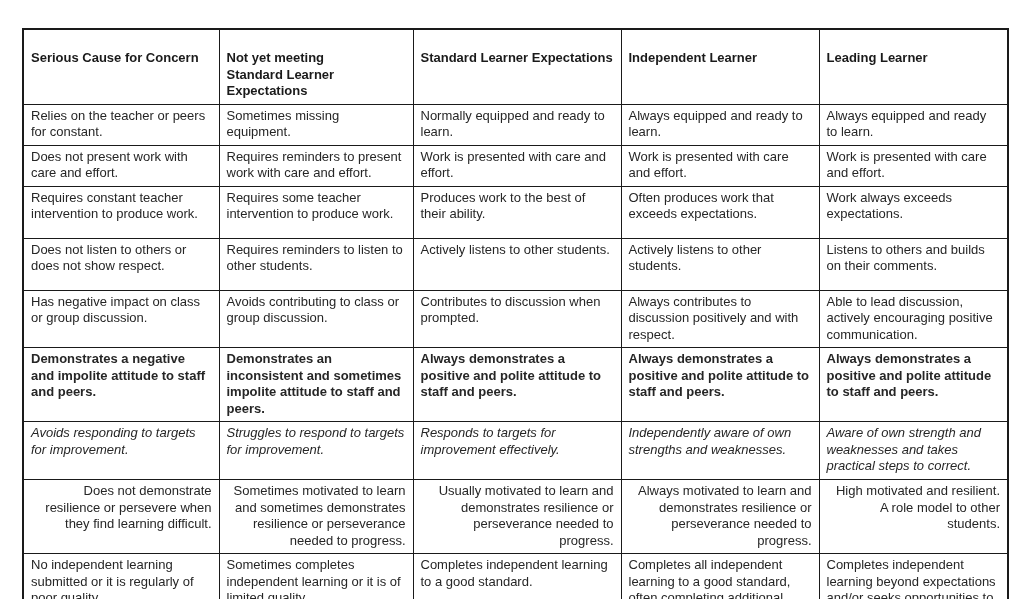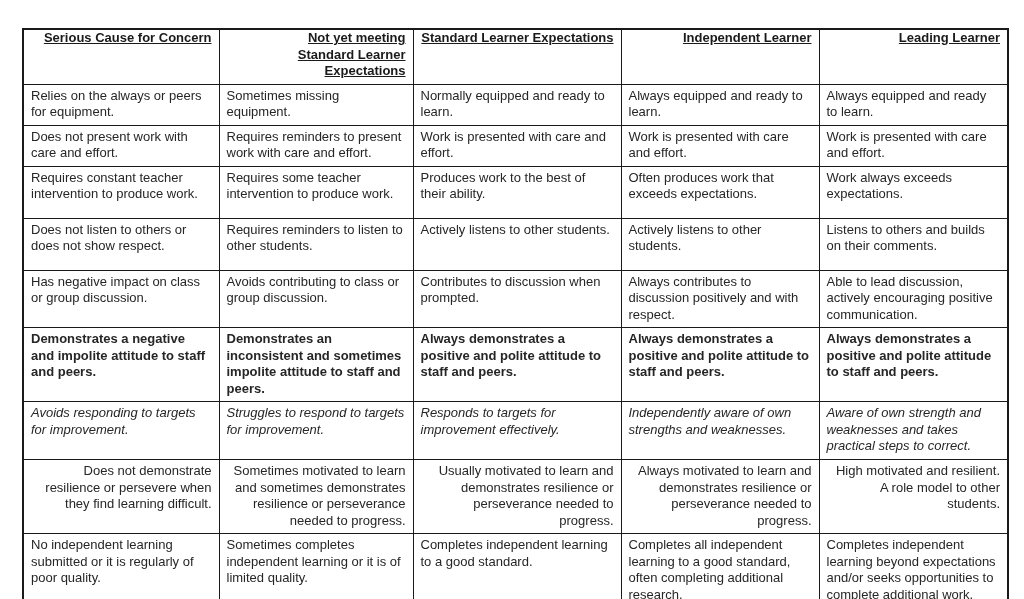--- a/index.html
+++ b/index.html
@@ -24,26 +24,25 @@
     border: 1px solid #1a1a1a;
     vertical-align: top;
     padding: 3px 7px 4px 7px;
     font-size: 13px;
     line-height: 16.5px;
     color: #262626;
     word-wrap: break-word;
   }
   th {
     font-weight: bold;
-    text-align: right;
+    text-align: left;
     vertical-align: top;
     color: #1a1a1a;
     white-space: pre-line;
-    padding-top: 0;
-    text-decoration: underline;
+    padding-top: 20px;
   }
   thead tr            { height: 33px; }
   tbody tr:nth-child(1)  { height: 35px; }
   tbody tr:nth-child(2)  { height: 35px; }
   tbody tr:nth-child(3)  { height: 52px; }
   tbody tr:nth-child(4)  { height: 52px; margin-left: 38px; }
   tbody tr:nth-child(5)  { height: 34px; padding-left: 17px; }
   tbody tr:nth-child(6)  { height: 51px; font-weight: bold; }
   tbody tr:nth-child(7)  { height: 58px; font-style: italic; }
   tbody tr:nth-child(8)  { height: 58px; text-align: right; }
@@ -66,21 +65,21 @@
       <th>Serious Cause for Concern</th>
       <th>Not yet meeting
 Standard Learner Expectations</th>
       <th>Standard Learner Expectations</th>
       <th>Independent Learner</th>
       <th>Leading Learner</th>
     </tr>
   </thead>
   <tbody>
     <tr>
-      <td>Relies on the always or peers for equipment.</td>
+      <td>Relies on the teacher or peers for constant.</td>
       <td>Sometimes missing equipment.</td>
       <td>Normally equipped and ready to learn.</td>
       <td>Always equipped and ready to learn.</td>
       <td>Always equipped and ready to learn.</td>
     </tr>
     <tr>
       <td>Does not present work with care and effort.</td>
       <td>Requires reminders to present work with care and effort.</td>
       <td>Work is presented with care and effort.</td>
       <td>Work is presented with care and effort.</td>

